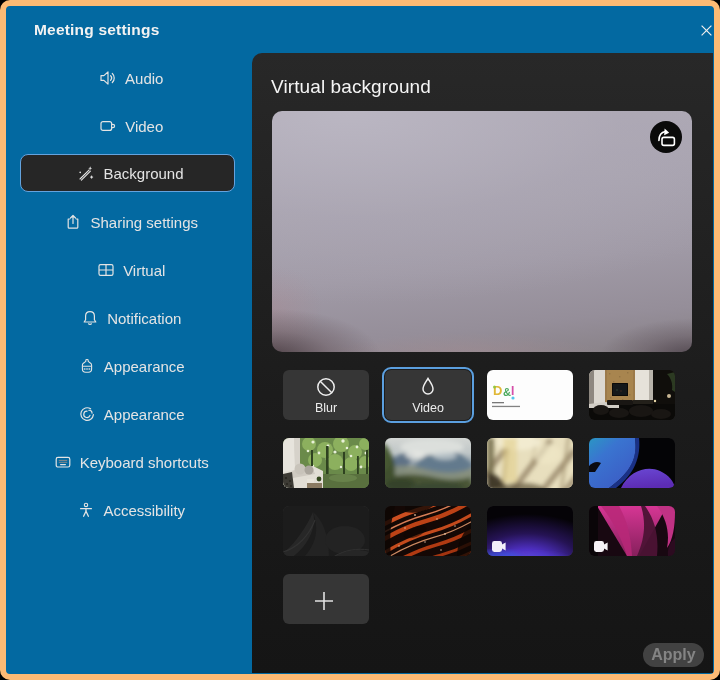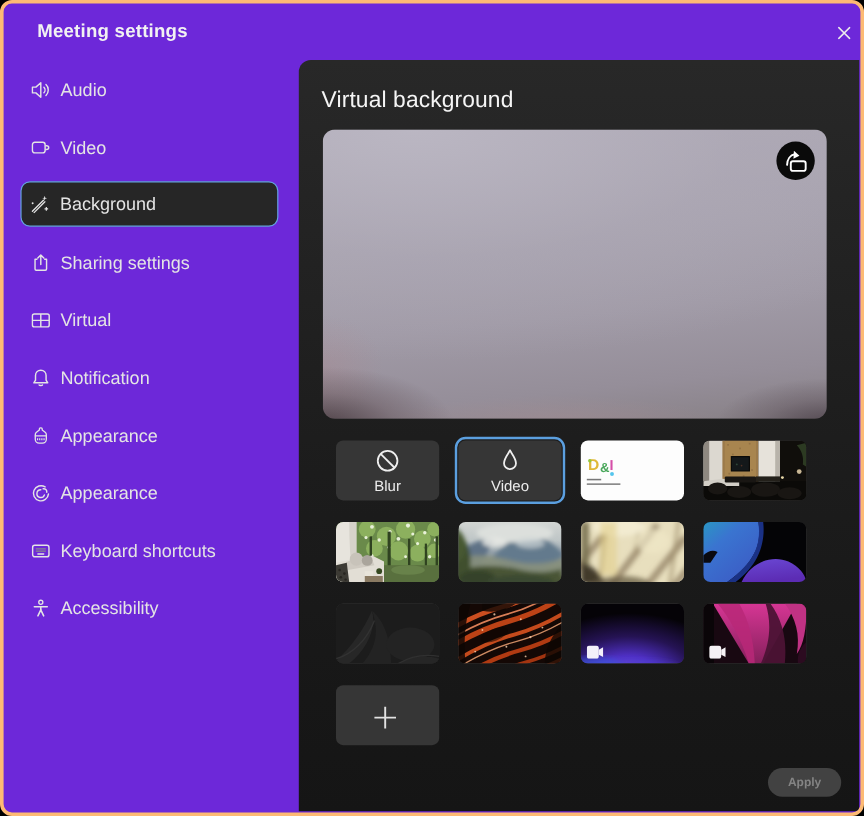--- a/index.html
+++ b/index.html
@@ -1,18 +1,18 @@
 <!DOCTYPE html>
 <html><head>
 <meta charset="utf-8">
 <style>
   html,body{margin:0;padding:0;background:#000;}
   body{width:720px;height:680px;position:relative;overflow:hidden;
        font-family:"Liberation Sans", sans-serif;}
-  .win{position:absolute;inset:0;background:#6d28d9;border:3px solid #fdba74;
+  .win{position:absolute;inset:0;background:#0369a1;border:6px solid #fdba74;
        border-radius:10px;box-sizing:border-box;overflow:hidden;}
   .title{position:absolute;left:28px;top:15px;font-size:15.5px;font-weight:bold;
          color:#f2f2f2;letter-spacing:.2px;}
   .close{position:absolute;left:695px;top:19px;width:11px;height:11px;}
   .close svg{display:block}
   
   .panel{position:absolute;left:246px;top:47px;right:1px;bottom:1px;
          border-top-left-radius:10px;
          background:linear-gradient(180deg,#282828 0%,#242424 18%,#1c1c1c 55%,#171717 85%,#151515 100%);}
   .vbtitle{position:absolute;left:19px;top:23px;font-size:19px;font-weight:normal;
@@ -31,26 +31,26 @@
   .tile{position:absolute;width:86px;height:50px;border-radius:6px;background:#363636;overflow:hidden;}
   .lbl{position:absolute;left:0;right:0;bottom:5px;text-align:center;font-size:12.5px;color:#ececec;line-height:13px;}
   .ticon{position:absolute;left:0;right:0;top:6px;display:flex;justify-content:center;}
   .sel{outline:2px solid #5b9fdf;outline-offset:1.5px;}
   .r1{top:317px}.r2{top:385px}.r3{top:453px}
   .c1{left:31px}.c2{left:133px}.c3{left:235px}.c4{left:337px}
   .tile svg.fill{position:absolute;left:0;top:0;display:block}
   .plus{position:absolute;left:31px;top:521px;width:86px;height:50px;border-radius:6px;background:#363636;
         display:flex;align-items:center;justify-content:center;}
   .apply{position:absolute;left:391px;top:590px;width:61px;height:24px;border-radius:12px;
-         background:#424242;color:#848484;font-size:10px;font-weight:bold;
+         background:#424242;color:#848484;font-size:16px;font-weight:bold;
          display:flex;align-items:center;justify-content:center;}
   .camico{position:absolute;left:5px;bottom:4px;}
   
   .item{position:absolute;left:14px;width:215px;height:38px;border-radius:8px;
-        display:flex;align-items:center;}
+        display:flex;align-items:center;justify-content:center;}
   .item .ic{width:16px;height:16px;margin-left:8.5px;flex:0 0 16px;}
   .item .ic svg{display:block}
   .item .tx{margin-left:9px;font-size:15px;color:#e4e4e4;}
   .item.on{background:#262626;border:1.5px solid #64a3de;box-sizing:border-box;}
   .item.on .ic{margin-left:7px;}
 </style>
 </head>
 <body>
 <div class="win">
   <div class="title">Meeting settings</div>

